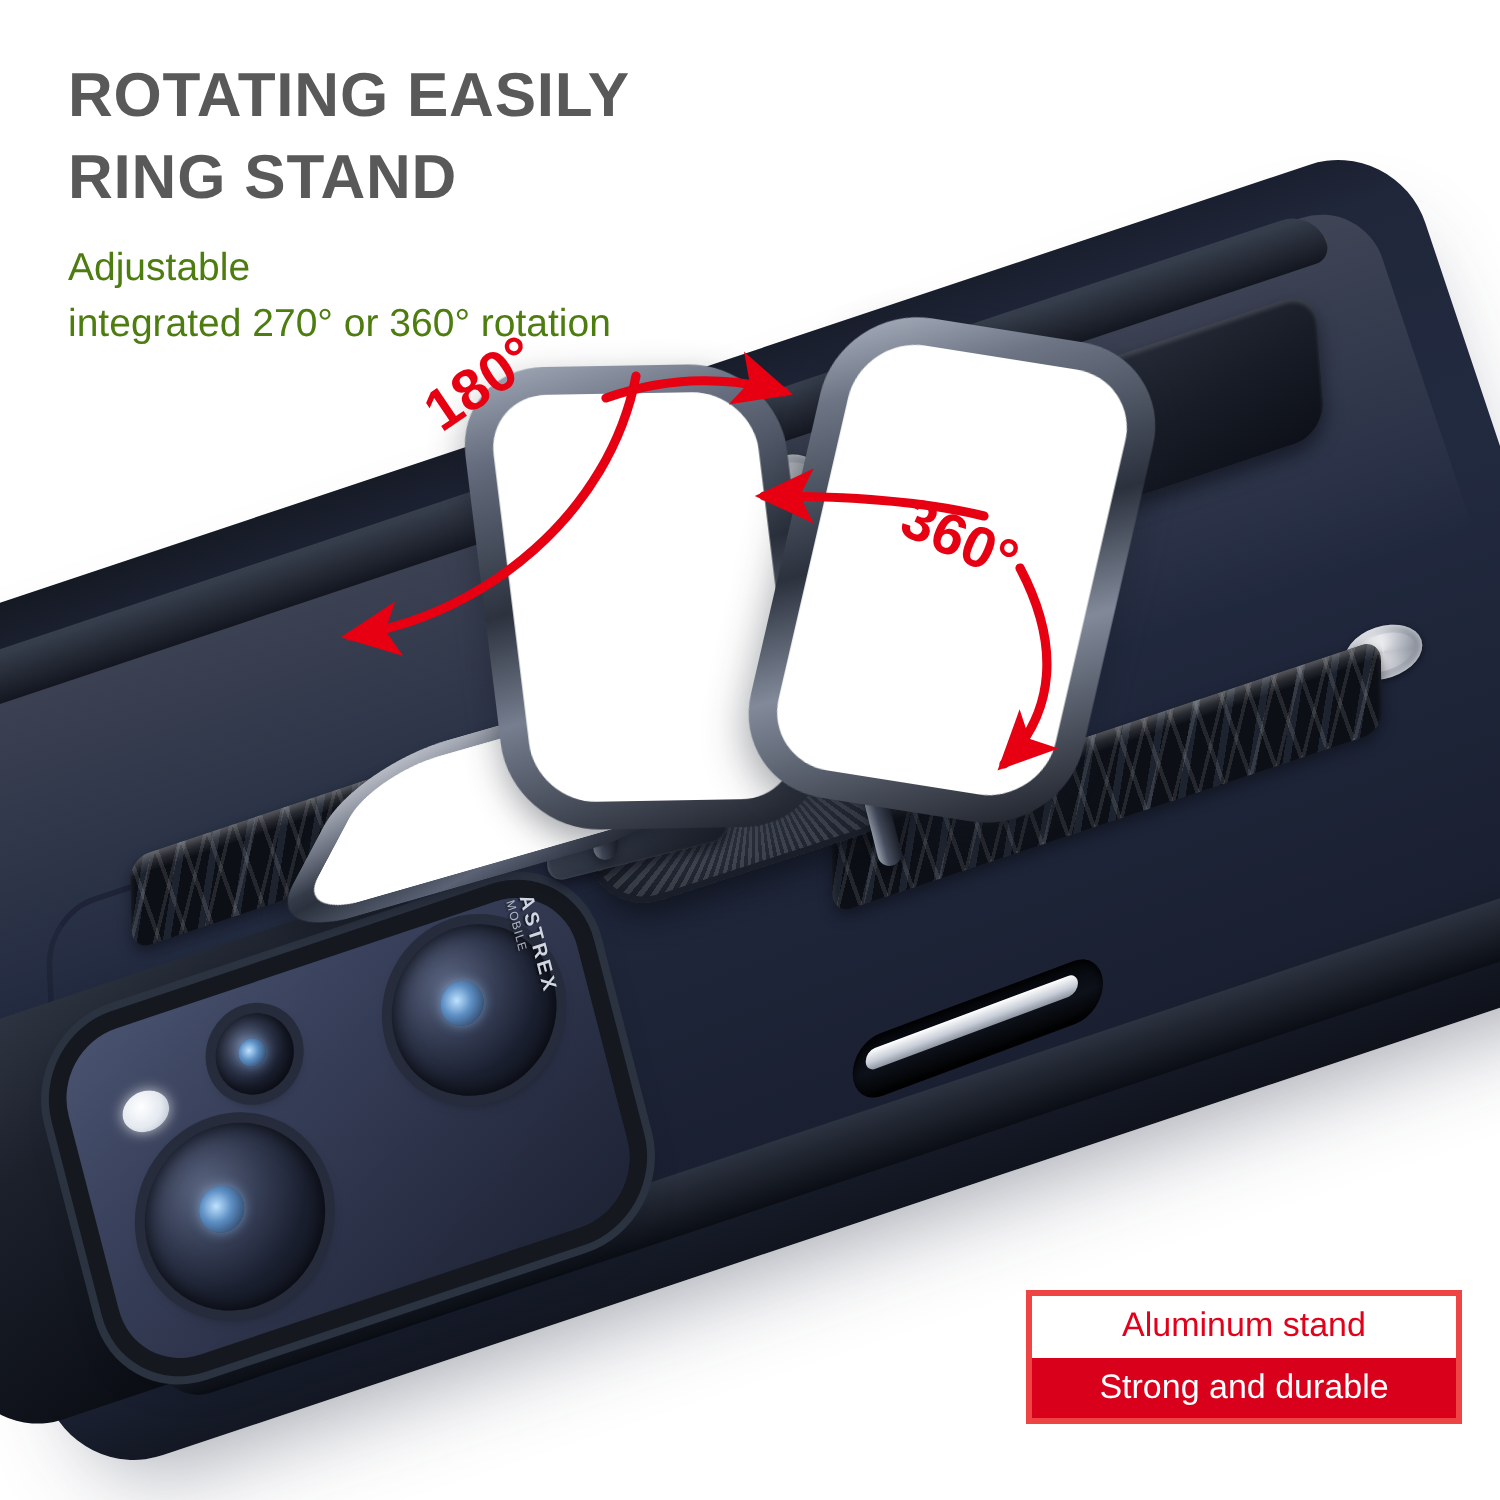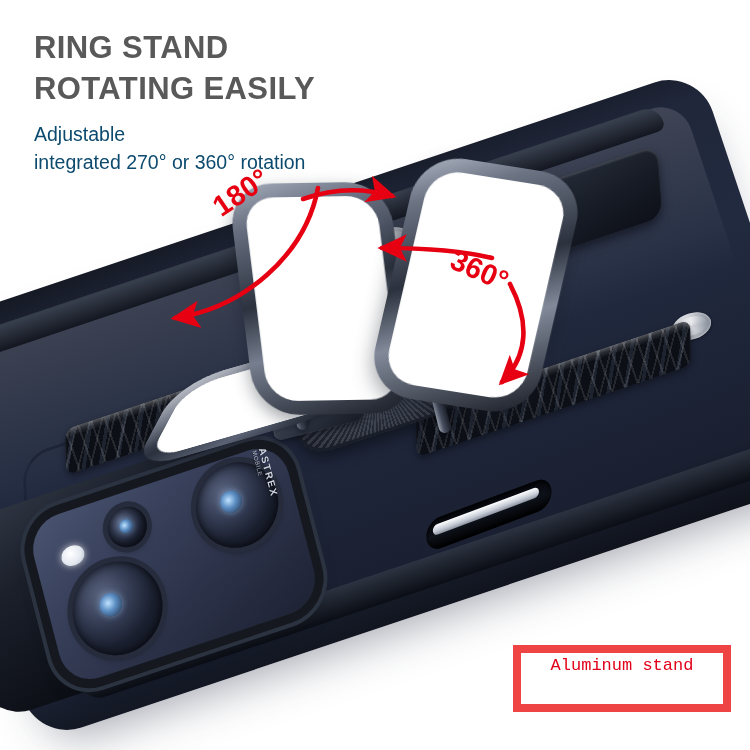--- a/index.html
+++ b/index.html
@@ -2,21 +2,21 @@
 <html><head>
 <meta charset="utf-8">
 <style>
   html,body{margin:0;padding:0;background:#fff;}
   body{width:750px;height:750px;overflow:hidden;font-family:"Liberation Sans",sans-serif;}
   #stage{position:relative;width:750px;height:750px;background:#ffffff;overflow:hidden;}
 
   
   #headings{position:absolute;left:34px;top:28px;width:460px;z-index:40;}
   .h-line{font-size:31px;font-weight:bold;color:#595959;letter-spacing:0.4px;line-height:1.32;white-space:nowrap;}
-  .sub-line{font-size:19.5px;font-weight:normal;color:#0c4a6e;line-height:1.42;white-space:nowrap;}
+  .sub-line{font-size:19.5px;font-weight:normal;color:#4d7c0f;line-height:1.42;white-space:nowrap;}
   #sub{margin-top:11px;}
 
   
   #product{position:absolute;left:0;top:150px;width:750px;height:545px;}
 
   
   .slab{position:absolute;transform-origin:50% 50%;}
 
   #case-outer{
     left:-52px; top:40px; width:840px; height:430px;
@@ -246,41 +246,40 @@
   .deg-label{
     position:absolute;color:#e60012;font-weight:bold;white-space:nowrap;z-index:62;
     font-family:"Liberation Sans",sans-serif;
   }
   #label-180{left:216px;top:193px;font-size:29px;transform:rotate(-34deg);transform-origin:0 50%;}
   #label-360{left:452px;top:242px;font-size:29px;transform:rotate(24deg);transform-origin:0 50%;}
 
   
   #badge{
     position:absolute;left:513px;top:645px;width:218px;height:67px;
-    border:8px solid #ef4444;box-sizing:border-box;z-index:70;
+    border:3px solid #ef4444;box-sizing:border-box;z-index:70;
     background:#ffffff;
-    font-family:Liberation Mono, monospace;
   }
   #badge-top{
     height:50%;display:flex;align-items:center;justify-content:center;
     color:#e2001a;font-size:17px;background:#ffffff;
   }
   #badge-bottom{
     height:50%;display:flex;align-items:center;justify-content:center;
     color:#ffffff;font-size:17px;background:#d9001b;
   }
 </style>
 </head>
 <body>
 
 <div id="stage">
 
   <div id="headings">
+    <div class="h-line">ROTATING EASILY</div>
     <div class="h-line">RING STAND</div>
-    <div class="h-line">ROTATING EASILY</div>
     <div id="sub">
       <div class="sub-line">Adjustable</div>
       <div class="sub-line">integrated 270° or 360° rotation</div>
     </div>
   </div>
 
   <div id="product">
 
     <div id="case-outer" class="slab">
       <div id="case-face">
@@ -344,15 +343,16 @@
 
     <path d="M492,258 C460,250 420,248 382,248" fill="none" stroke="#e60012" stroke-width="4.6" stroke-linecap="round" marker-end="url(#ah)"></path>
     <path d="M510,284 C530,322 528,356 502,382" fill="none" stroke="#e60012" stroke-width="4.6" stroke-linecap="round" marker-end="url(#ah)"></path>
   </svg>
 
   <div class="deg-label" id="label-180">180°</div>
   <div class="deg-label" id="label-360">360°</div>
 
   <div id="badge">
     <div id="badge-top">Aluminum stand</div>
+    <div id="badge-bottom">Strong and durable</div>
   </div>
 
 </div>
 
 </body></html>

